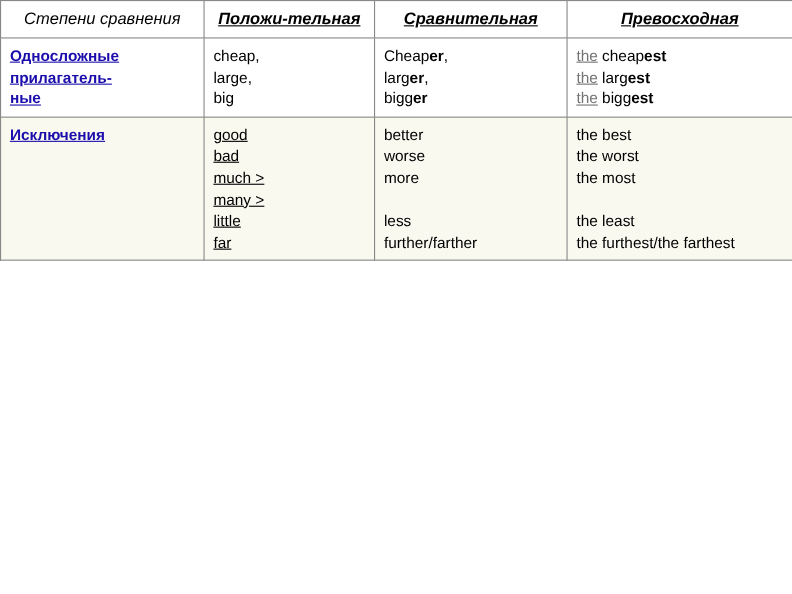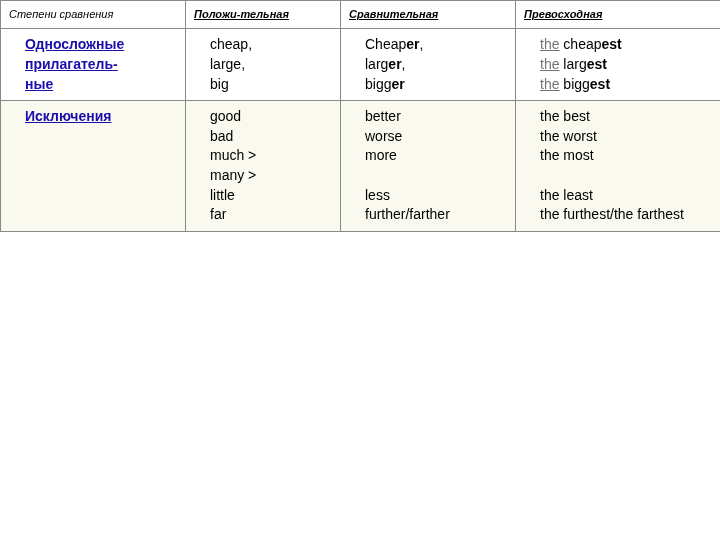--- a/index.html
+++ b/index.html
@@ -17,36 +17,37 @@
       table-layout: fixed;
     }
     col.col1 { width: 185px; }
     col.col2 { width: 155px; }
     col.col3 { width: 175px; }
     col.col4 { width: 205px; }
 
     td {
       border: 1px solid #888;
       vertical-align: top;
-      padding: 6px 24px;
+      padding: 6px 8px;
       line-height: 1.4;
     }
     th {
       border: 1px solid #888;
       vertical-align: top;
       padding: 6px 8px;
       text-align: left;
       line-height: 1.4;
     }
 
     
     .header-row th {
       font-style: italic;
       font-weight: normal;
-      font-size: 11px;
+      font-size: 15px;
+      text-align: center;
     }
     .header-row th.underline-header {
       text-decoration: underline;
       font-weight: bold;
     }
 
     
     .row-header {
       font-weight: bold;
       color: #1a0dab;
@@ -114,21 +115,21 @@
         <span class="the-orange"> the</span> bigg<b>est</b>
       </td>
     </tr>
 
 
 
     <tr class="row-bg-light">
       <td>
         <span class="row-header">Исключения</span>
       </td>
-      <td style="white-space: pre-line;">good
+      <td style="white-space: pre-line; text-decoration: underline;">good
 bad
 much &gt;
 many &gt;
 little
 far</td>
       <td>
         better<br>worse<br>more<br><br>less<br>further/farther
       </td>
       <td>
         the best<br>the worst<br>the most<br><br>the least<br>the furthest/the farthest

